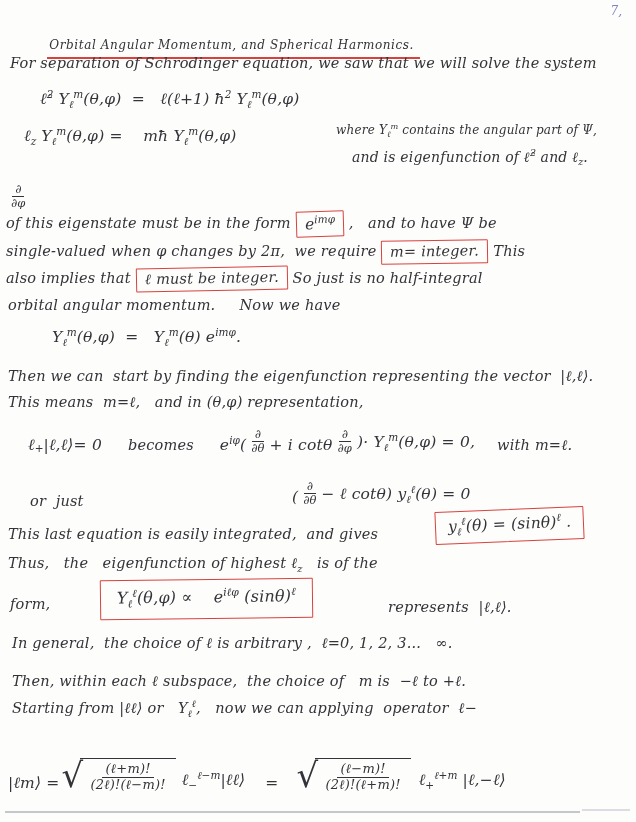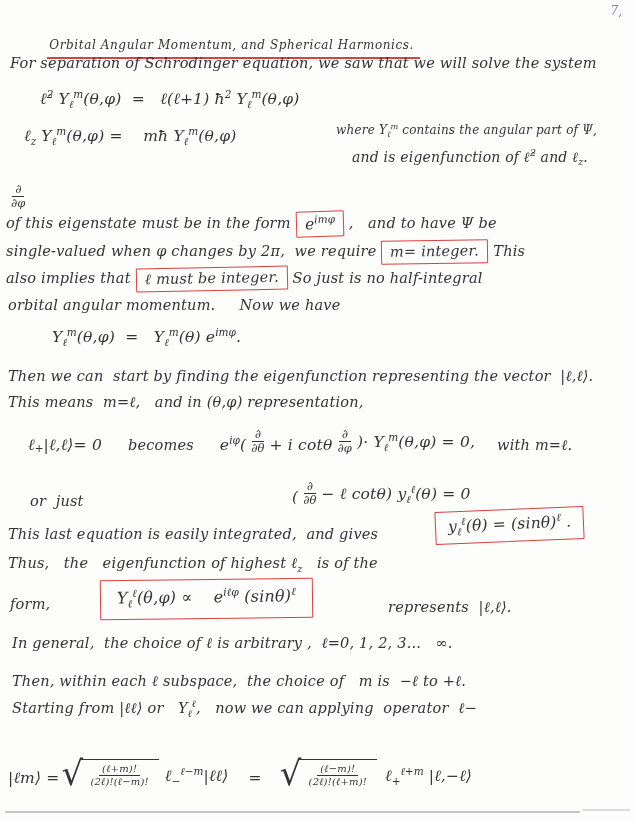--- a/index.html
+++ b/index.html
@@ -27,21 +27,21 @@
   .rot-e{transform:rotate(-.7deg);}
   .frac{
     display:inline-flex;flex-direction:column;align-items:center;
     vertical-align:middle;font-size:11.5px;line-height:1.15;margin:0 2px;
   }
   .frac .num{padding:0 3px;border-bottom:1.3px solid #33333a;}
   .frac .den{padding:0 3px;}
   .sqrt{display:inline-flex;align-items:center;vertical-align:middle;margin:0 2px;}
   .sqrt .radical{font-style:normal;font-size:34px;line-height:.9;margin-right:-3px;font-weight:400;}
   .sqrt .inner{border-top:1.7px solid #33333a;padding:3px 5px 0;}
-  .sqrt .frac{font-size:10px;}
+  .sqrt .frac{font-size:13px;}
   .row{display:inline-flex;align-items:flex-end;}
   .bigbox{padding:6px 16px 7px;font-size:16px;}
   .scan-edge{position:absolute;left:5px;top:811px;width:575px;border-top:2px solid #c4c8cd;}
   .scan-edge2{position:absolute;left:582px;top:809px;width:48px;border-top:2px solid #dadde1;}
 </style>
 </head>
 <body>
 
 <div class="page">
 

